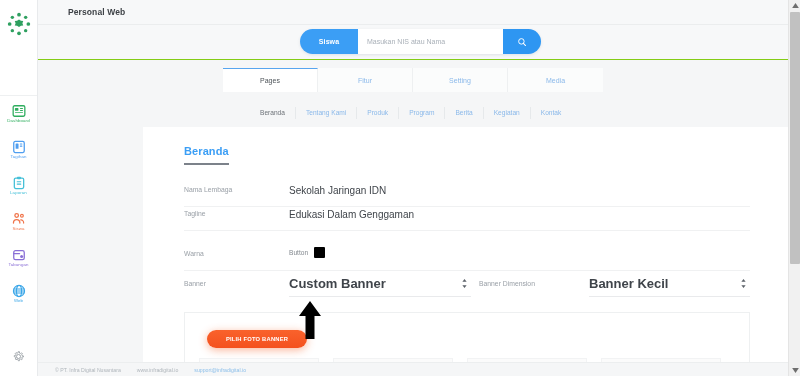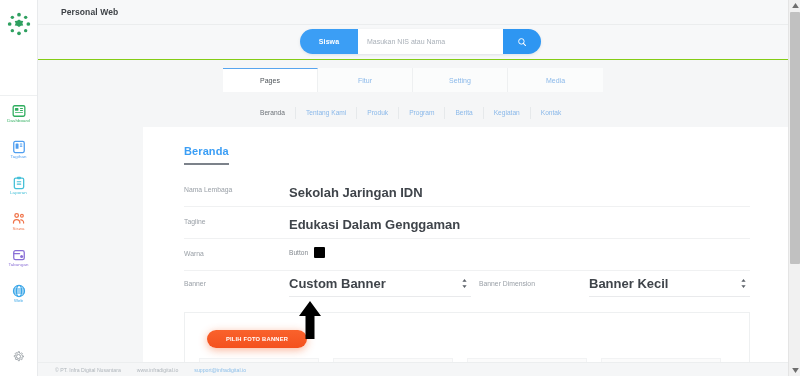--- a/index.html
+++ b/index.html
@@ -35,21 +35,21 @@
   .sb-spacer { flex: 1; }
   .gear-item { width: 100%; height: 40px; display:flex; align-items:center; justify-content:center; cursor:pointer; }
 
   
   .topbar {
     position: absolute; left: 38px; top: 0; right: 12px; height: 25px;
     background: #f7f8f9; border-bottom: 1px solid #ebedee;
     display: flex; align-items: center;
   }
   .topbar-title {
-    margin-left: 23px; font-size: 8.5px; font-weight: bold; color: #3e4247; letter-spacing: .1px;
+    margin-left: 30px; font-size: 8.5px; font-weight: bold; color: #3e4247; letter-spacing: .1px;
   }
 
   
   .searchzone {
     position: absolute; left: 38px; top: 25px; right: 12px; height: 35px;
     background: #f7f8f9; border-bottom: 1px solid #84cc16;
   }
   .searchbar {
     position: absolute; left: 262px; top: 4px;
     display: flex; align-items: stretch; height: 25px;
@@ -109,24 +109,24 @@
   }
 
   .frow {
     position: absolute; left: 41px; width: 566px; height: 32px;
     border-bottom: 1px solid #f0f1f2;
   }
   .frow .flabel {
     position: absolute; left: 0; top: 11px; font-size: 6.8px; color: #9aa0a7;
   }
   .frow .fvalue {
-    position: absolute; left: 105px; top: 10px; font-size: 13px; font-weight: bold; color: #3f444a;
+    position: absolute; left: 105px; top: 10px; font-size: 10px; font-weight: normal; color: #3f444a;
   }
   .r1 { top: 48px; }
-  .r2 { top: 80px; }
+  .r2 { top: 72px; }
   .r3 { top: 112px; }
 
   .warna-cell { position: absolute; left: 105px; top: 8px; display: flex; align-items: center; gap: 6px; }
   .warna-label { font-size: 6.6px; color: #83898f; }
   .swatch { width: 11px; height: 11px; background: #000; border-radius: 1px; cursor: pointer; }
 
   
   .banner-row { position: absolute; left: 41px; top: 144px; width: 566px; height: 32px; }
   .bgroup { position: absolute; top: 0; height: 26px; }
   .bgroup .blabel { position: absolute; left: 0; top: 9px; font-size: 6.8px; color: #9aa0a7; }

